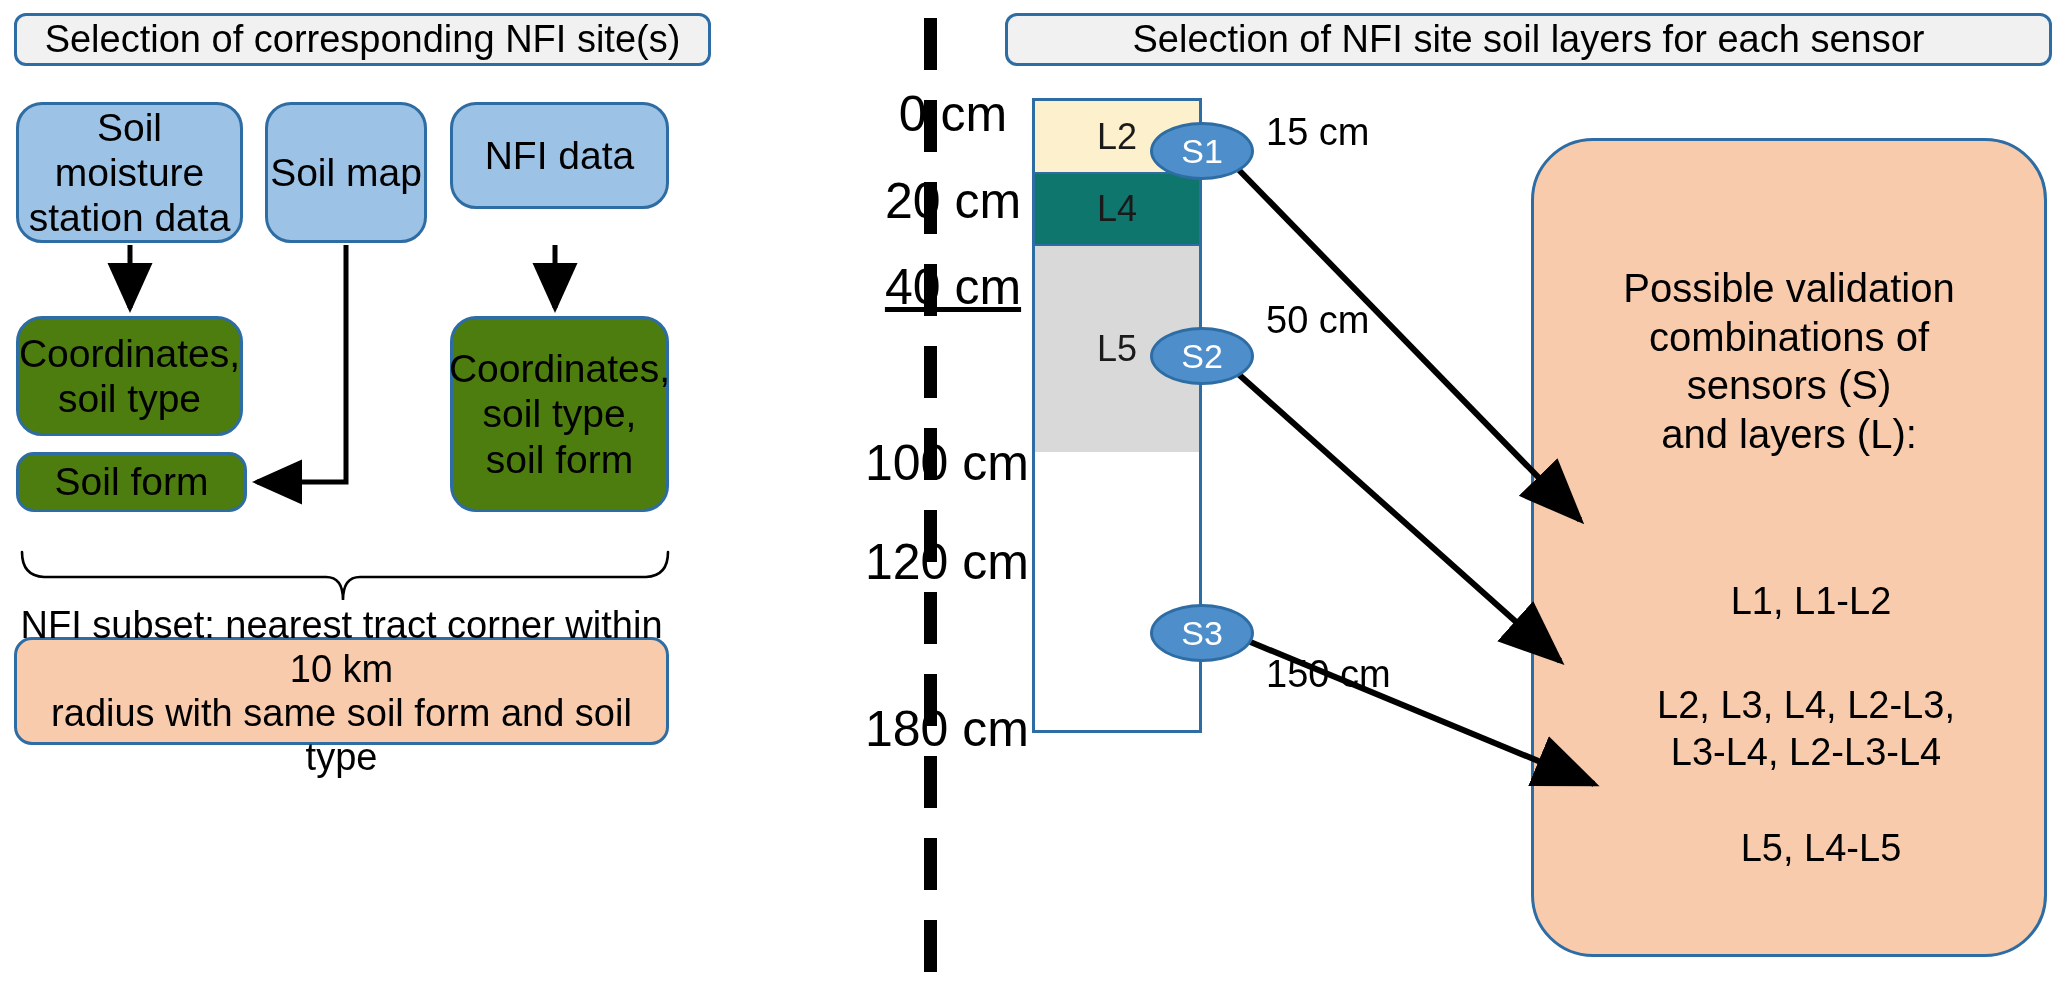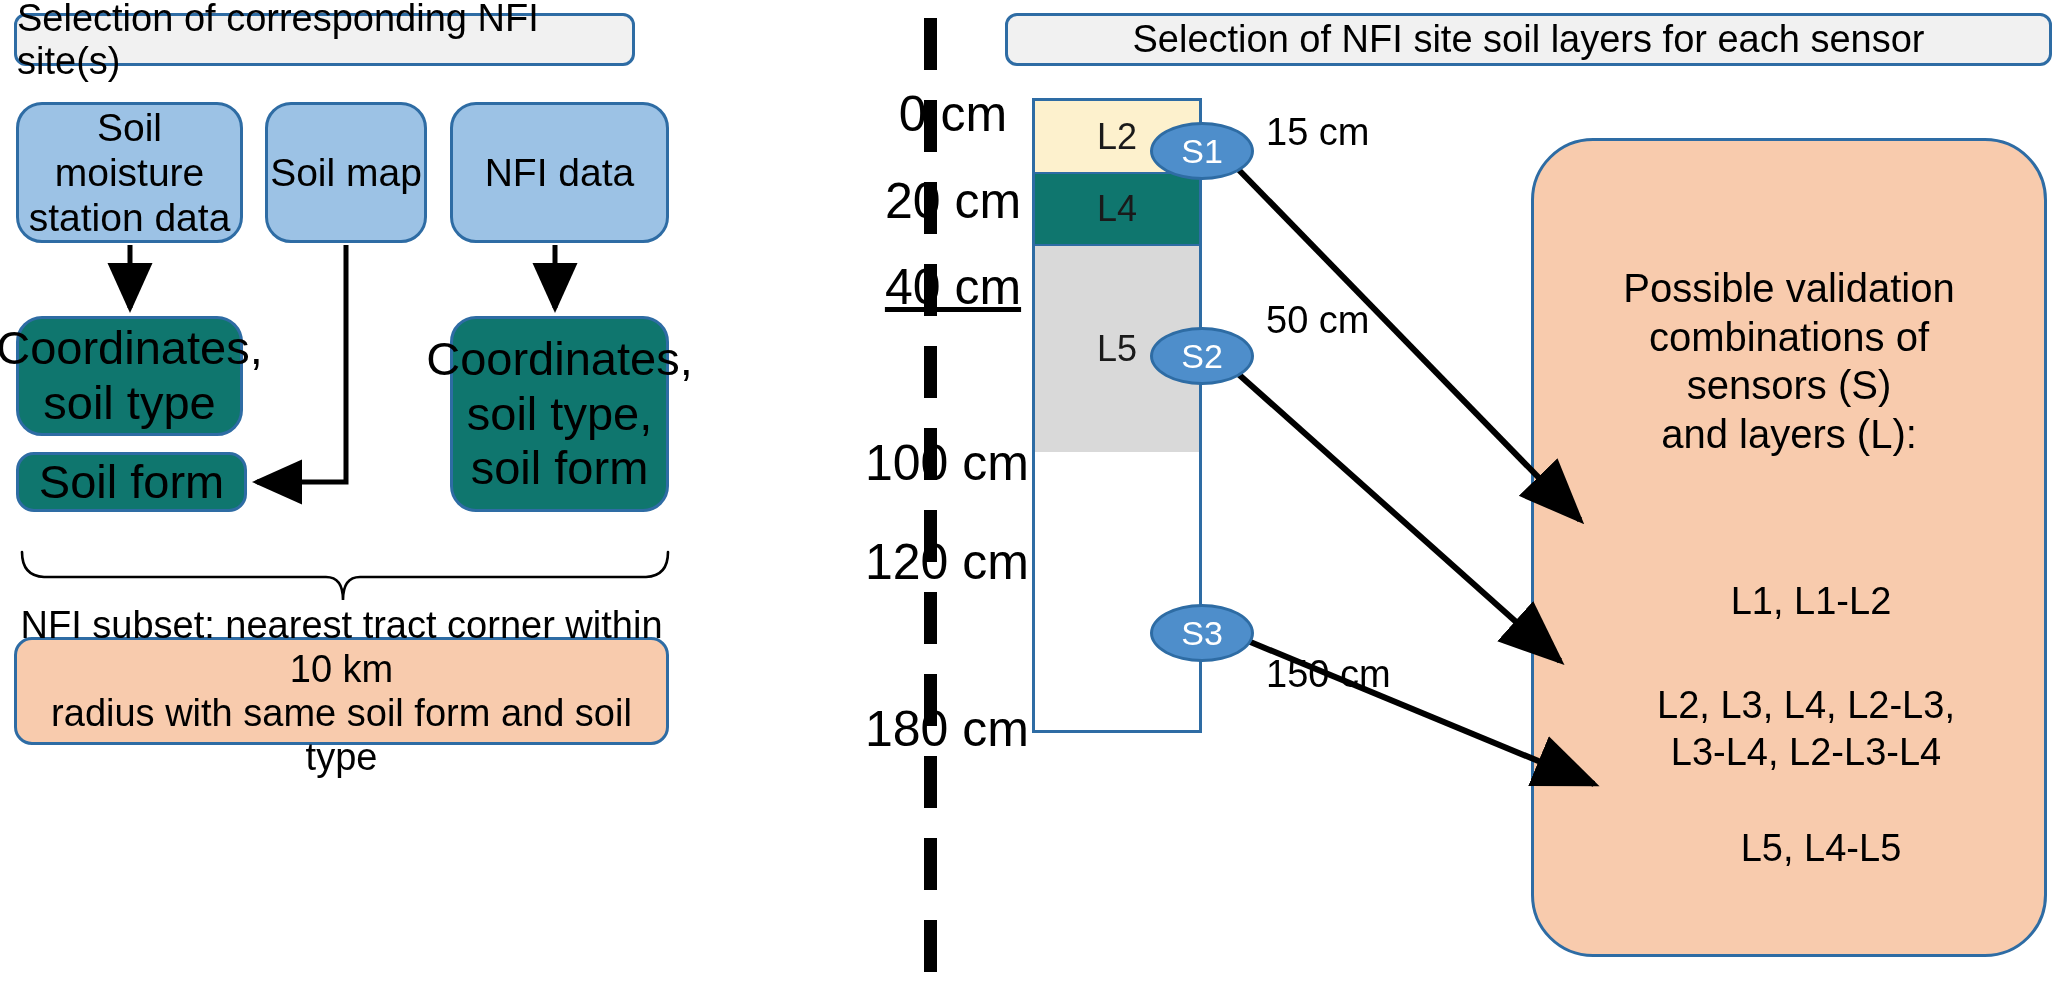--- a/index.html
+++ b/index.html
@@ -37,21 +37,21 @@
     background: #f1f1f1;
     border: 3px solid #2e6ca4;
     border-radius: 12px;
     display: flex;
     align-items: center;
     justify-content: center;
     font-size: 38px;
     color: #000;
   }
   .blue-box  { background: #9cc2e5; font-size: 39px; }
-  .green-box { background: #0f766e; font-size: 47px; }
+  .green-box { background: #4d7c0f; font-size: 39px; }
   .orange-box{ background: #f8cbad; font-size: 39px; }
 
   
   .divider {
     width: 13px;
     background-image: linear-gradient(
         to bottom,
         #000 0px, #000 52px,
         transparent 52px, transparent 82px);
     background-size: 13px 82px;
@@ -115,34 +115,34 @@
     height: 989px;
     pointer-events: none;
     overflow: visible;
   }
 </style>
 </head>
 <body>
 
 <div id="root">
 
-  <div class="abs title-bar" style="left:14px; top:13px; width:621px; height:53px;">
+  <div class="abs title-bar" style="left:14px; top:13px; width:697px; height:53px;">
     <span>Selection of corresponding NFI site(s)</span>
   </div>
 
   <div class="abs node blue-box" style="left:16px; top:102px; width:227px; height:141px;">
     <span style="white-space:pre-line;">Soil moisture
 station data</span>
   </div>
 
   <div class="abs node blue-box" style="left:265px; top:102px; width:162px; height:141px;">
     <span style="white-space:pre-line;">Soil map</span>
   </div>
 
-  <div class="abs node blue-box" style="left:450px; top:102px; width:219px; height:141px;">
+  <div class="abs node blue-box" style="left:450px; top:102px; width:219px; height:107px;">
     <span style="white-space:pre-line;">NFI data</span>
   </div>
 
   <div class="abs node green-box" style="left:16px; top:316px; width:227px; height:120px;">
     <span style="white-space:pre-line;">Coordinates,
 soil type</span>
   </div>
 
   <div class="abs node green-box" style="left:16px; top:452px; width:231px; height:60px; border-radius:18px;">
     <span style="white-space:pre-line;">Soil form</span>

